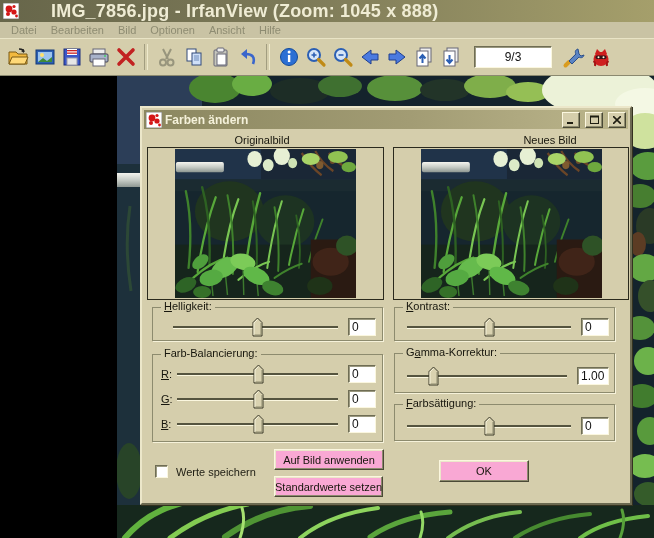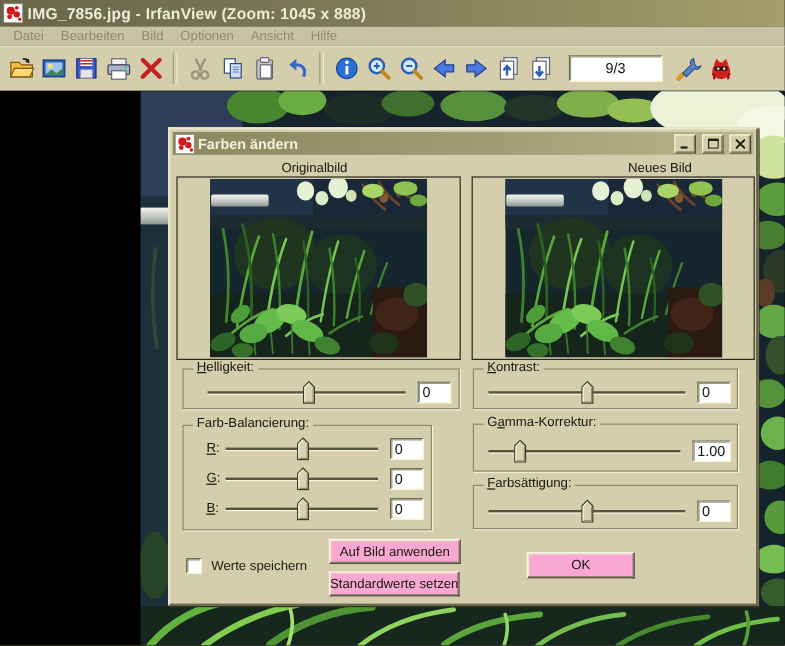--- a/index.html
+++ b/index.html
@@ -7,21 +7,21 @@
     width:654px;height:538px;overflow:hidden;position:relative;
     font-family:"Liberation Sans","DejaVu Sans",sans-serif;
     font-size:11px;color:#1d1c12;background:#000;
   }
   
   .titlebar{
     position:absolute;left:0;top:0;width:654px;height:22px;
     background:linear-gradient(90deg,#67664a 0%,#7d7a58 45%,#a59f6b 100%);
     display:flex;align-items:center;gap:4px;padding-left:3px;box-sizing:border-box;
   }
-  .titlebar .title{color:#efecd4;font-weight:bold;font-size:13px;letter-spacing:.2px;}
+  .titlebar .title{color:#efecd4;font-weight:bold;font-size:18px;letter-spacing:.2px;margin-left:28px;}
   .appicon{width:16px;height:16px;flex:0 0 16px;}
   .menubar{
     position:absolute;left:0;top:22px;width:654px;height:16px;
     background:#c9c3a4;display:flex;align-items:center;padding-left:4px;box-sizing:border-box;
   }
   .menuitem{color:#8e8c72;padding:0 7px;line-height:16px;}
   .toolbar{
     position:absolute;left:0;top:38px;width:654px;height:38px;
     background:#d5ceac;border-top:1px solid #e9e4c6;border-bottom:1px solid #8b8970;
     display:flex;align-items:center;padding-left:4px;box-sizing:border-box;
@@ -445,21 +445,21 @@
           <svg class="thumb" style="left:calc(50% - 5px);" viewBox="0 0 11 20">
               <polygon points="5.5,1 10,5.5 10,19 1,19 1,5.5" fill="#d9d2b0" stroke="#3c3b2b"></polygon>
               <path d="M2,18 2,6 5.5,2.5" stroke="#f6f2da" fill="none"></path>
               <path d="M9,6 9,18 2.5,18" stroke="#8d8b6e" fill="none"></path>
             </svg>
         </div>
         <div class="valbox">0</div>
       </div>
     </div>
 
-    <div class="group" style="left:10px;top:246px;width:208px;height:88px;padding-left:11px;">
+    <div class="group" style="left:10px;top:246px;width:231px;height:88px;">
       <span class="glabel"><span>Farb-Balancierung:</span><u></u><span></span></span>
       <div class="balance-rows">
         <div class="srow">
           <span class="chan-label"><u>R</u><span>:</span></span>
           <div class="slider">
             <div class="track"></div>
             <svg class="thumb" style="left:calc(50% - 5px);" viewBox="0 0 11 20">
                 <polygon points="5.5,1 10,5.5 10,19 1,19 1,5.5" fill="#d9d2b0" stroke="#3c3b2b"></polygon>
                 <path d="M2,18 2,6 5.5,2.5" stroke="#f6f2da" fill="none"></path>
                 <path d="M9,6 9,18 2.5,18" stroke="#8d8b6e" fill="none"></path>

